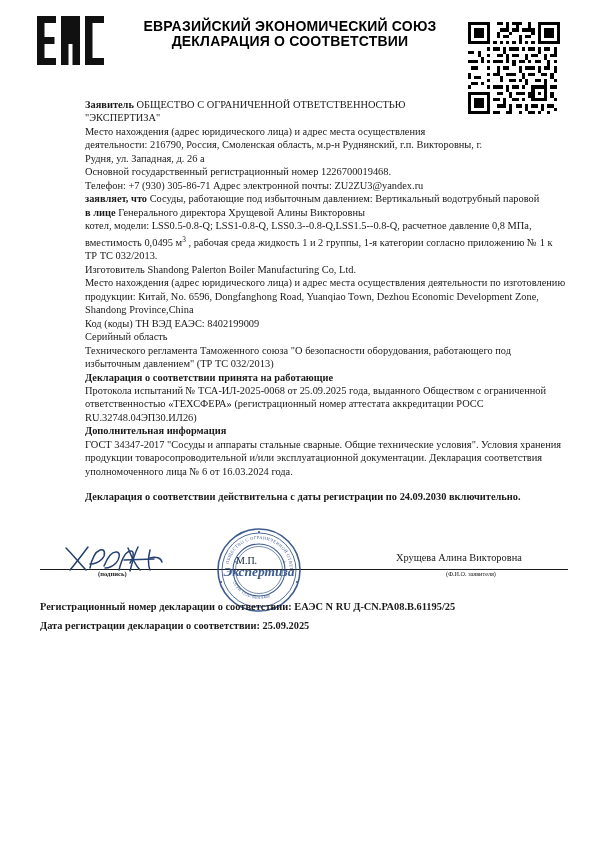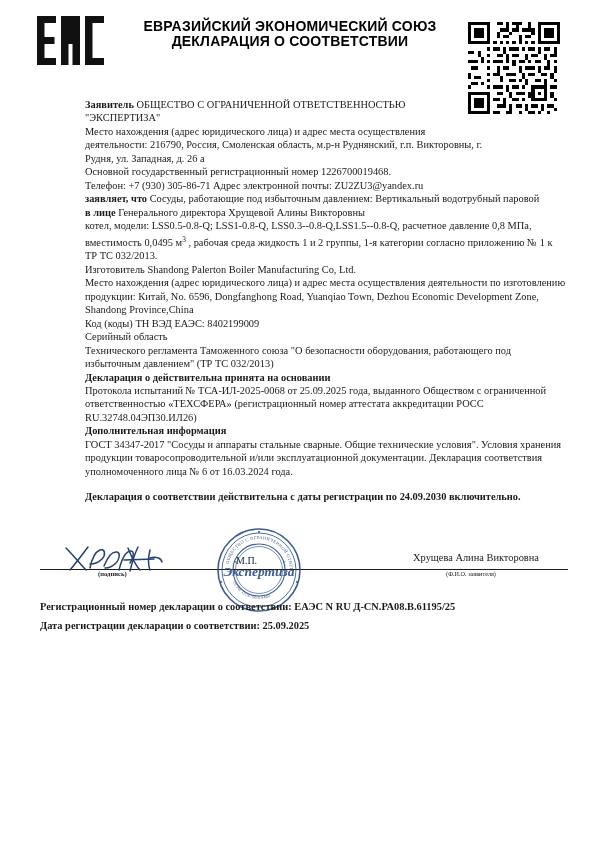--- a/index.html
+++ b/index.html
@@ -108,21 +108,20 @@
     width: 150px;
     text-align: center;
     font-size: 6.2px;
     color: #1a1a1a;
   }
   .sig-name {
     position: absolute;
     left: 356px;
     top: 6px;
     width: 160px;
-    text-align: center;
     font-size: 10.4px;
   }
   .mp-label {
     position: absolute;
     left: 196px;
     top: 9px;
     font-size: 10px;
     color: #12243f;
     font-weight: normal;
   }
@@ -331,21 +330,21 @@
     <p class="para">Место нахождения (адрес юридического лица) и адрес места осуществления деятельности по изготовлению</p>
     <p class="para">продукции: Китай, No. 6596, Dongfanghong Road, Yuanqiao Town, Dezhou Economic Development Zone,</p>
     <p class="para">Shandong Province,China</p>
 
     <p class="para">Код (коды) ТН ВЭД ЕАЭС: 8402199009</p>
     <p class="para">Серийный область</p>
 
     <p class="para">Технического регламента Таможенного союза "О безопасности оборудования, работающего под</p>
     <p class="para">избыточным давлением" (ТР ТС 032/2013)</p>
 
-    <p class="para"><b>Декларация о действительна принята на основании</b></p>
+    <p class="para"><b>Декларация о соответствии принята на работающие</b></p>
     <p class="para">Протокола испытаний № ТСА-ИЛ-2025-0068 от 25.09.2025 года, выданного Обществом с ограниченной</p>
     <p class="para">ответственностью «ТЕХСФЕРА» (регистрационный номер аттестата аккредитации РОСС</p>
     <p class="para">RU.32748.04ЭП30.ИЛ26)</p>
 
     <p class="para"><b>Дополнительная информация</b></p>
     <p class="para">ГОСТ 34347-2017 "Сосуды и аппараты стальные сварные. Общие технические условия". Условия хранения</p>
     <p class="para">продукции товаросопроводительной и/или эксплуатационной документации. Декларация соответствия</p>
     <p class="para">уполномоченного лица № 6 от 16.03.2024 года.</p>
 
     <p class="para" style="margin-top:12px;"><b>Декларация о соответствии действительна с даты регистрации по 24.09.2030 включительно.</b></p>

